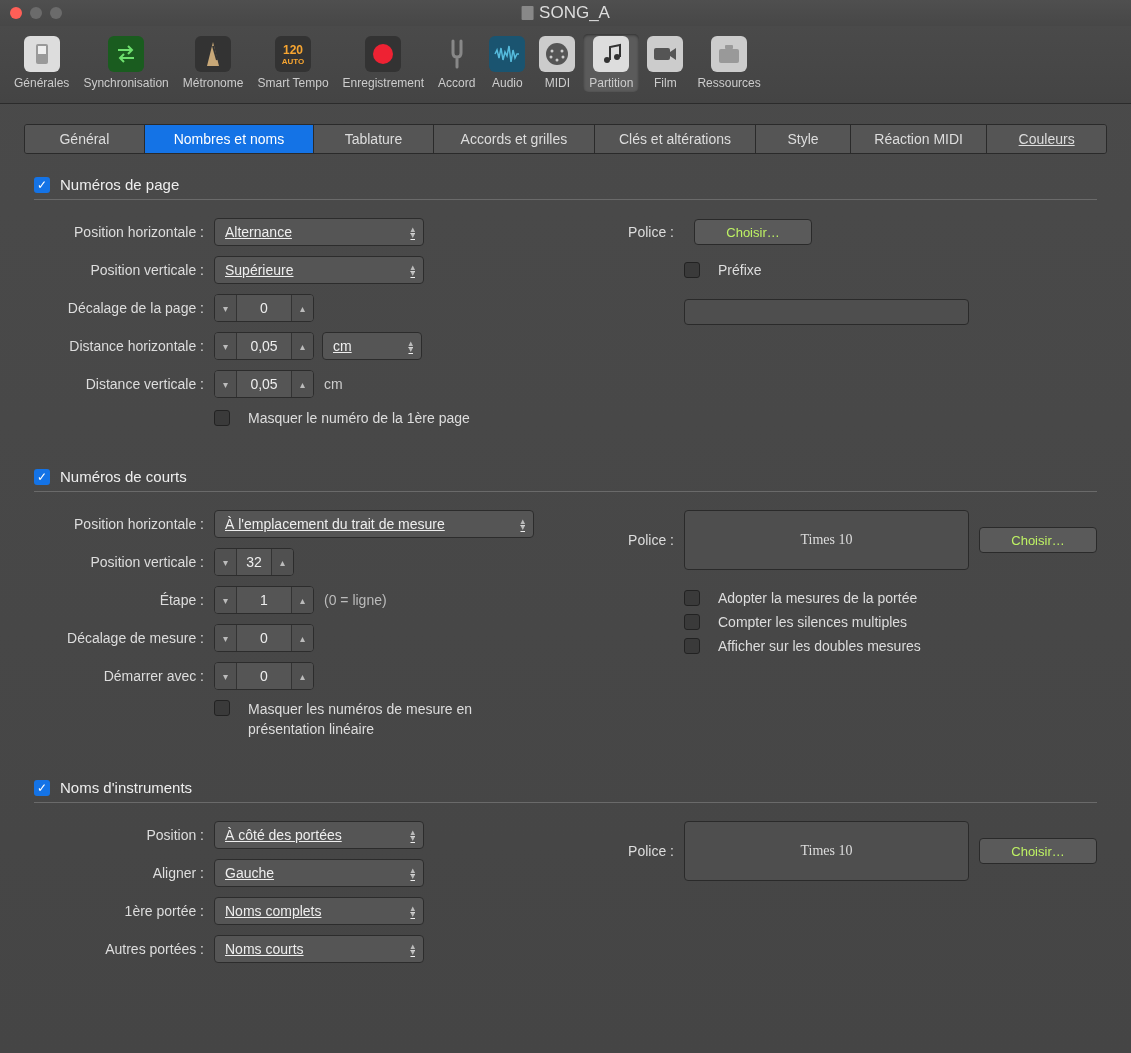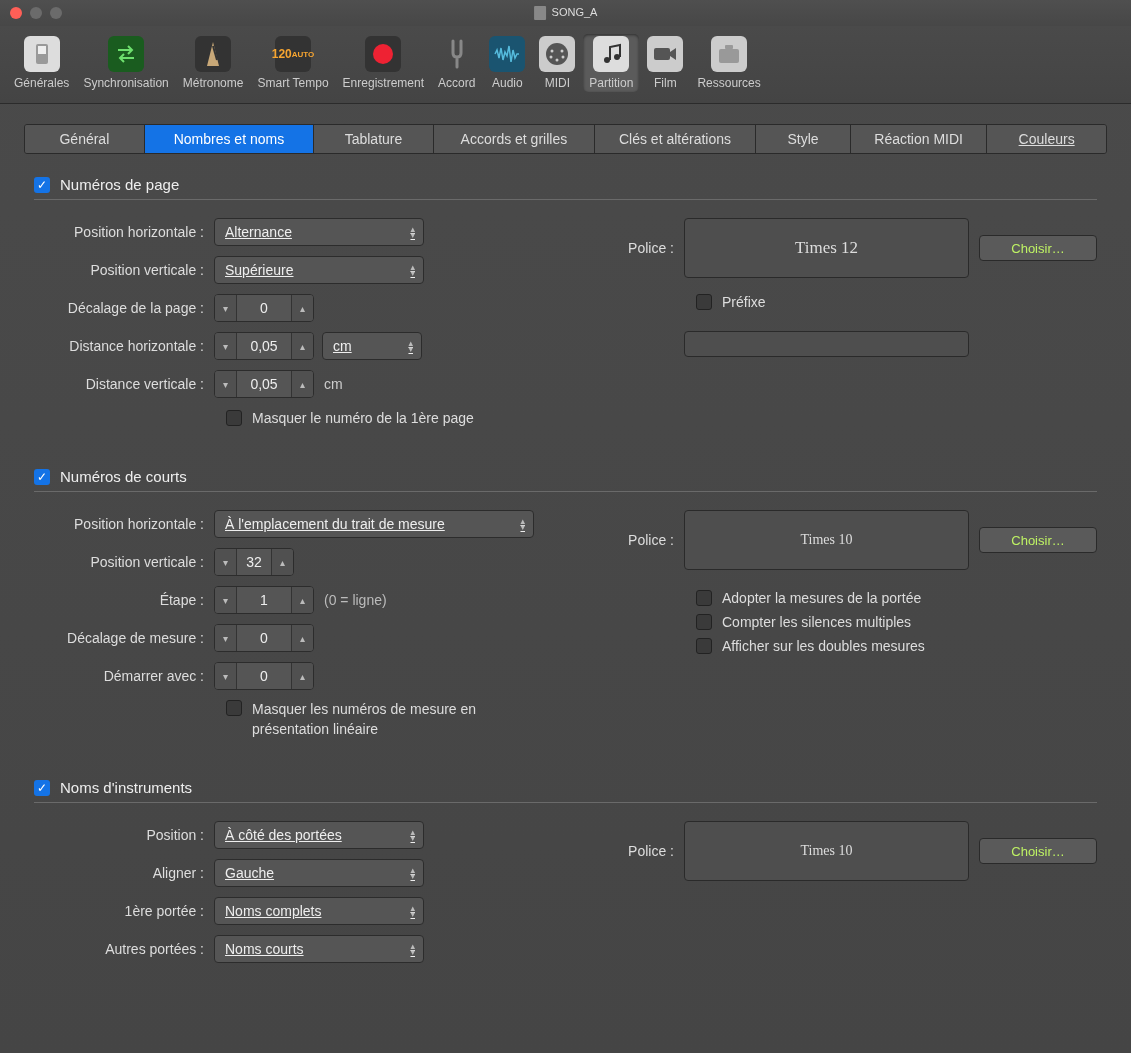--- a/index.html
+++ b/index.html
@@ -5,21 +5,21 @@
 * { margin: 0; padding: 0; box-sizing: border-box; font-family: -apple-system, "Helvetica Neue", Arial, sans-serif; }
 body { background: #5a5a5a; width: 1131px; height: 1053px; overflow: hidden; }
 
 .window { width: 1131px; height: 1053px; background: linear-gradient(#4a4a4a, #454545); border-radius: 8px 8px 0 0; box-shadow: 0 10px 40px rgba(0,0,0,.5); }
 
 .titlebar { height: 26px; display: flex; align-items: center; padding: 0 10px; background: linear-gradient(#4f4f4f, #474747); position: relative; }
 .traffic { display: flex; gap: 8px; }
 .tl { width: 12px; height: 12px; border-radius: 50%; }
 .tl.red { background: #ff5f57; }
 .tl.gray { background: #6b6b6b; }
-.title { position: absolute; left: 50%; transform: translateX(-50%); color: #ddd; font-size: 11px; display: flex; gap: 6px; }
+.title { position: absolute; left: 50%; transform: translateX(-50%); color: #ddd; font-size: 17px; display: flex; align-items: center; gap: 6px; }
 .doc-icon { width: 12px; height: 14px; background: #888; border-radius: 1px; position: relative; }
 
 .toolbar { height: 78px; display: flex; align-items: flex-start; padding: 8px 8px 0 8px; gap: 2px; background: linear-gradient(#4a4a4a,#444); border-bottom: 1px solid #2b2b2b; }
 .tb-item { display: flex; flex-direction: column; align-items: center; gap: 4px; padding: 2px 6px; border-radius: 5px; }
 .tb-item.active { background: #5b5b5b; box-shadow: inset 0 1px 3px rgba(0,0,0,.5); }
 .tb-icon { width: 36px; height: 36px; border-radius: 6px; display: flex; align-items: center; justify-content: center; font-size: 18px; }
 .tb-label { font-size: 12px; color: #ccc; white-space: nowrap; }
 
 .content { padding: 20px 24px; }
 .segmented { display: flex; width: 100%; border-radius: 3px; overflow: hidden; border: 1px solid #2a2a2a; }
@@ -52,21 +52,21 @@
 .stepper .btn:first-child { border-right: 1px solid #333; }
 .stepper .btn:last-child { border-left: 1px solid #333; }
 .stepper .val { flex: 1; text-align: center; color: #eee; font-size: 14px; }
 
 .unit { color: #ccc; font-size: 14px; margin-left: 10px; }
 
 .font-display { width: 285px; height: 60px; background: #4e4e4e; border: 1px solid #2a2a2a; border-radius: 4px; display: flex; align-items: center; justify-content: center; font-family: "Times New Roman", serif; color: #ddd; }
 .btn-choose { width: 118px; height: 26px; background: #5a5a5a; border: 1px solid #2a2a2a; border-radius: 4px; color: #bef264; font-size: 13px; display: flex; align-items: center; justify-content: center; cursor: pointer; margin-left: 10px; }
 .textfield { width: 285px; height: 26px; background: #4e4e4e; border: 1px solid #2a2a2a; border-radius: 4px; }
 
-.chkrow { display: flex; align-items: center; gap: 10px; margin-bottom: 8px; margin-left: 12px; }
+.chkrow { display: flex; align-items: center; gap: 18px; margin-bottom: 8px; }
 .chkrow .lbl { color: #ddd; font-size: 14px; }
 .note { color: #bbb; font-size: 14px; margin-left: 10px; }
 </style>
 </head>
 <body>
 
 <div class="window">
 
   <div class="titlebar">
     <div class="traffic">
@@ -102,21 +102,21 @@
     <div class="tb-item">
       <div class="tb-icon" style="background:#333">
         <svg width="24" height="28" viewBox="0 0 24 28">
             <path d="M12 2 L6 26 L18 26 Z" fill="#c8a878"></path>
             <line x1="12" y1="6" x2="16" y2="20" stroke="#333" stroke-width="2"></line>
           </svg>
       </div>
       <span class="tb-label">Métronome</span>
     </div>
     <div class="tb-item">
-      <div class="tb-icon" style="background:#333;flex-direction:row;font-size:12px;font-weight:bold;color:#f7a531">
+      <div class="tb-icon" style="background:#333;flex-direction:column;font-size:12px;font-weight:bold;color:#f7a531">
         <span>120</span>
         <span style="font-size:8px">AUTO</span>
       </div>
       <span class="tb-label">Smart Tempo</span>
     </div>
     <div class="tb-item">
       <div class="tb-icon" style="background:#333">
         <div style="width:20px;height:20px;border-radius:50%;background:#e23"></div>
       </div>
       <span class="tb-label">Enregistrement</span>
@@ -246,21 +246,20 @@
             <div class="flabel"></div>
             <div class="chkrow">
               <div class="chk unchecked"></div>
               <span class="lbl">Masquer le numéro de la 1ère page</span>
             </div>
           </div>
         </div>
         <div class="colR">
           <div class="row">
             <div class="flabelR">Police :</div>
-            <div class="font-display" style="font-size:17px">Times 12</div>
             <div class="btn-choose">Choisir…</div>
           </div>
           <div class="row" style="margin-top:14px">
             <div class="flabelR"></div>
             <div class="chkrow">
               <div class="chk unchecked"></div>
               <span class="lbl">Préfixe</span>
             </div>
           </div>
           <div class="row">

